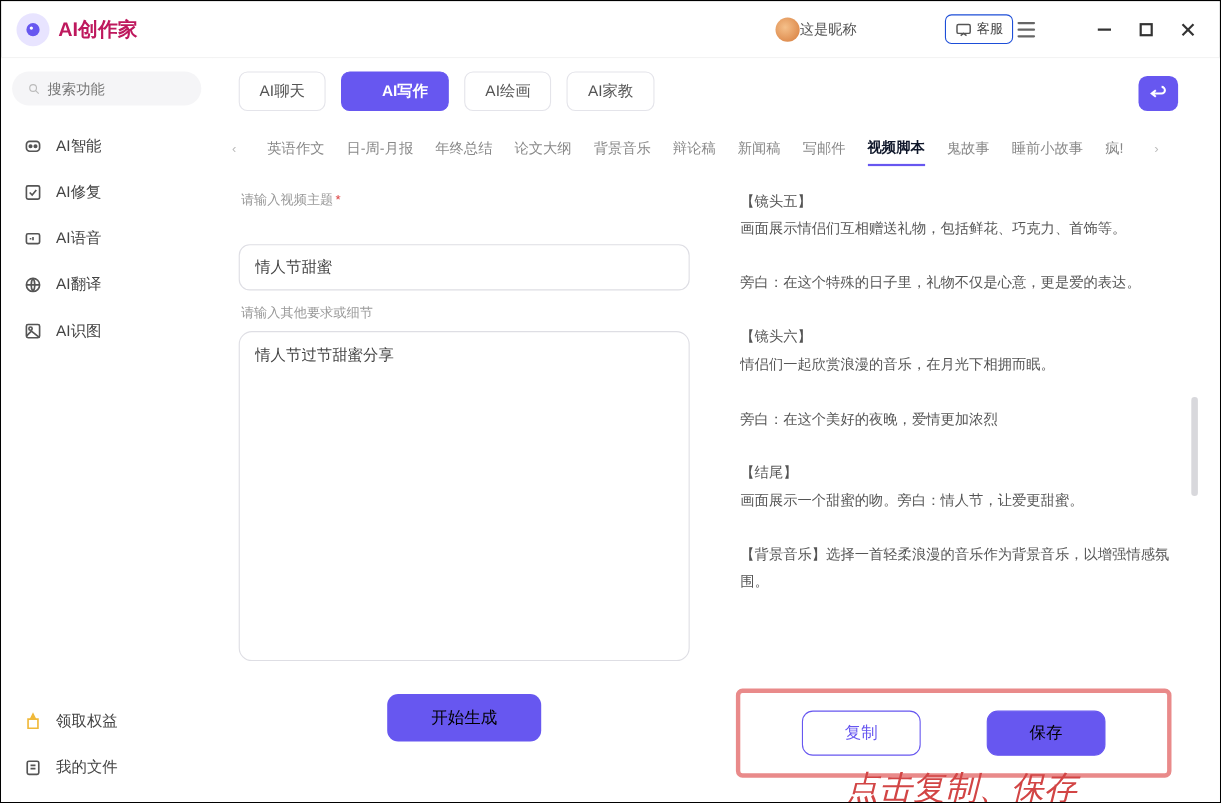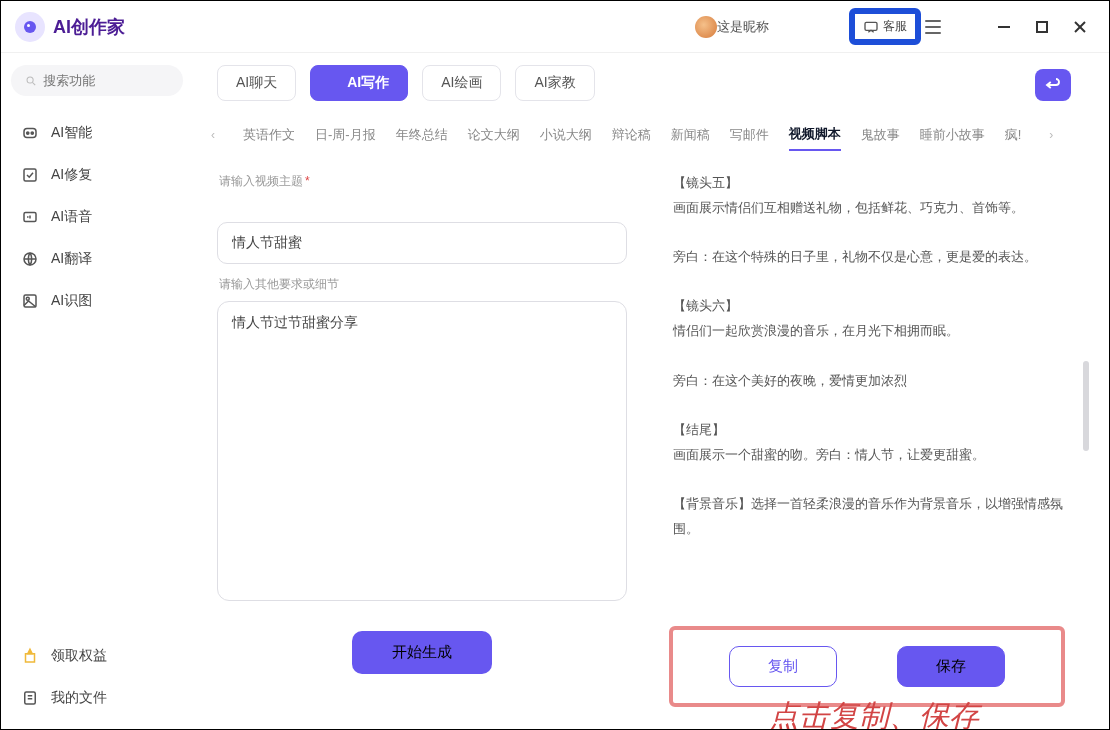--- a/index.html
+++ b/index.html
@@ -2,25 +2,25 @@
 <html><head>
 <meta charset="utf-8">
 <style>
 * { margin: 0; padding: 0; box-sizing: border-box; font-family: -apple-system, "PingFang SC", "Microsoft YaHei", sans-serif; }
 body { width: 1110px; height: 730px; background: #fff; border: 1px solid #000; overflow: hidden; position: relative; }
 
 .titlebar { height: 52px; display: flex; align-items: center; padding: 0 14px; border-bottom: 1px solid #f0f0f0; }
 .logo-wrap { display: flex; align-items: center; gap: 8px; }
 .logo { width: 30px; height: 30px; border-radius: 50%; background: #e8e4ff; display: flex; align-items: center; justify-content: center; }
 .logo svg { width: 18px; height: 18px; }
-.app-title { font-size: 18px; font-weight: 700; color: #4c1d95; }
+.app-title { font-size: 18px; font-weight: 700; color: #be185d; }
 .title-right { margin-left: auto; display: flex; align-items: center; }
 .avatar { width: 22px; height: 22px; border-radius: 50%; background: radial-gradient(circle at 40% 40%, #f5c08a, #d67a3a); }
 .nick { font-size: 13px; color: #555; }
-.kefu-wrap { display: flex; align-items: center; gap: 4px; border: 6px solid #1d4ed8; padding: 4px 8px; border-radius: 6px; margin-left: 80px; }
+.kefu-wrap { display: flex; align-items: center; gap: 4px; border: 1px solid #1d4ed8; padding: 4px 8px; border-radius: 6px; margin-left: 80px; }
 .kefu-wrap svg { width: 16px; height: 16px; }
 .kefu-label { font-size: 12px; color: #444; }
 .hamburger { width: 24px; height: 24px; display: flex; flex-direction: column; justify-content: center; gap: 4px; margin-left: 4px; }
 .hamburger span { display: block; height: 2px; background: #666; width: 16px; border-radius: 1px; }
 .winbtns { display: flex; gap: 8px; margin-left: 40px; align-items: center; }
 .winbtn { width: 30px; height: 30px; display: flex; align-items: center; justify-content: center; font-weight: 700; font-size: 16px; }
 
 .body-wrap { display: flex; height: calc(730px - 52px); }
 .sidebar { width: 192px; padding: 12px 10px; background: #fff; display: flex; flex-direction: column; }
 .search-box { display: flex; align-items: center; gap: 6px; background: #f5f5f7; border-radius: 20px; padding: 8px 14px; margin-bottom: 16px; }
@@ -186,21 +186,21 @@
           </svg>
       </div>
     </div>
 
     <div class="sub-tabs">
       <div class="chev">‹</div>
       <div class="sub-tab">英语作文</div>
       <div class="sub-tab">日-周-月报</div>
       <div class="sub-tab">年终总结</div>
       <div class="sub-tab">论文大纲</div>
-      <div class="sub-tab">小说大纲</div>
+      <div class="sub-tab">背景音乐</div>
       <div class="sub-tab">辩论稿</div>
       <div class="sub-tab">新闻稿</div>
       <div class="sub-tab">写邮件</div>
       <div class="sub-tab active">视频脚本</div>
       <div class="sub-tab">鬼故事</div>
       <div class="sub-tab">睡前小故事</div>
       <div class="sub-tab">疯!</div>
       <div class="chev">›</div>
     </div>
 

